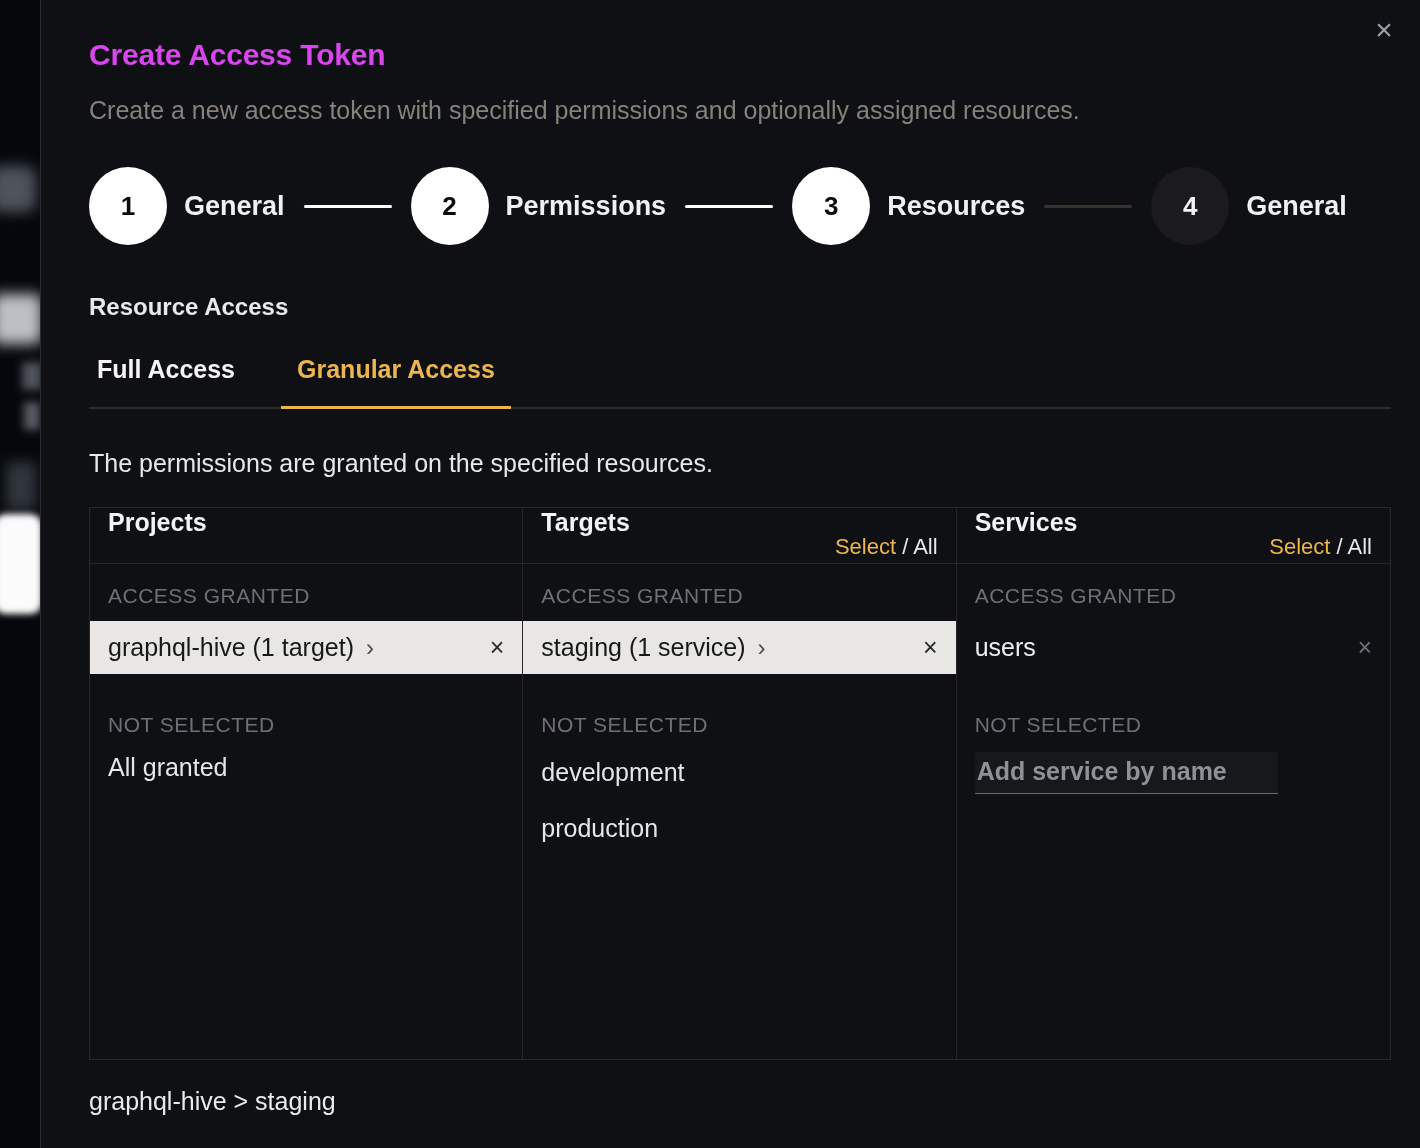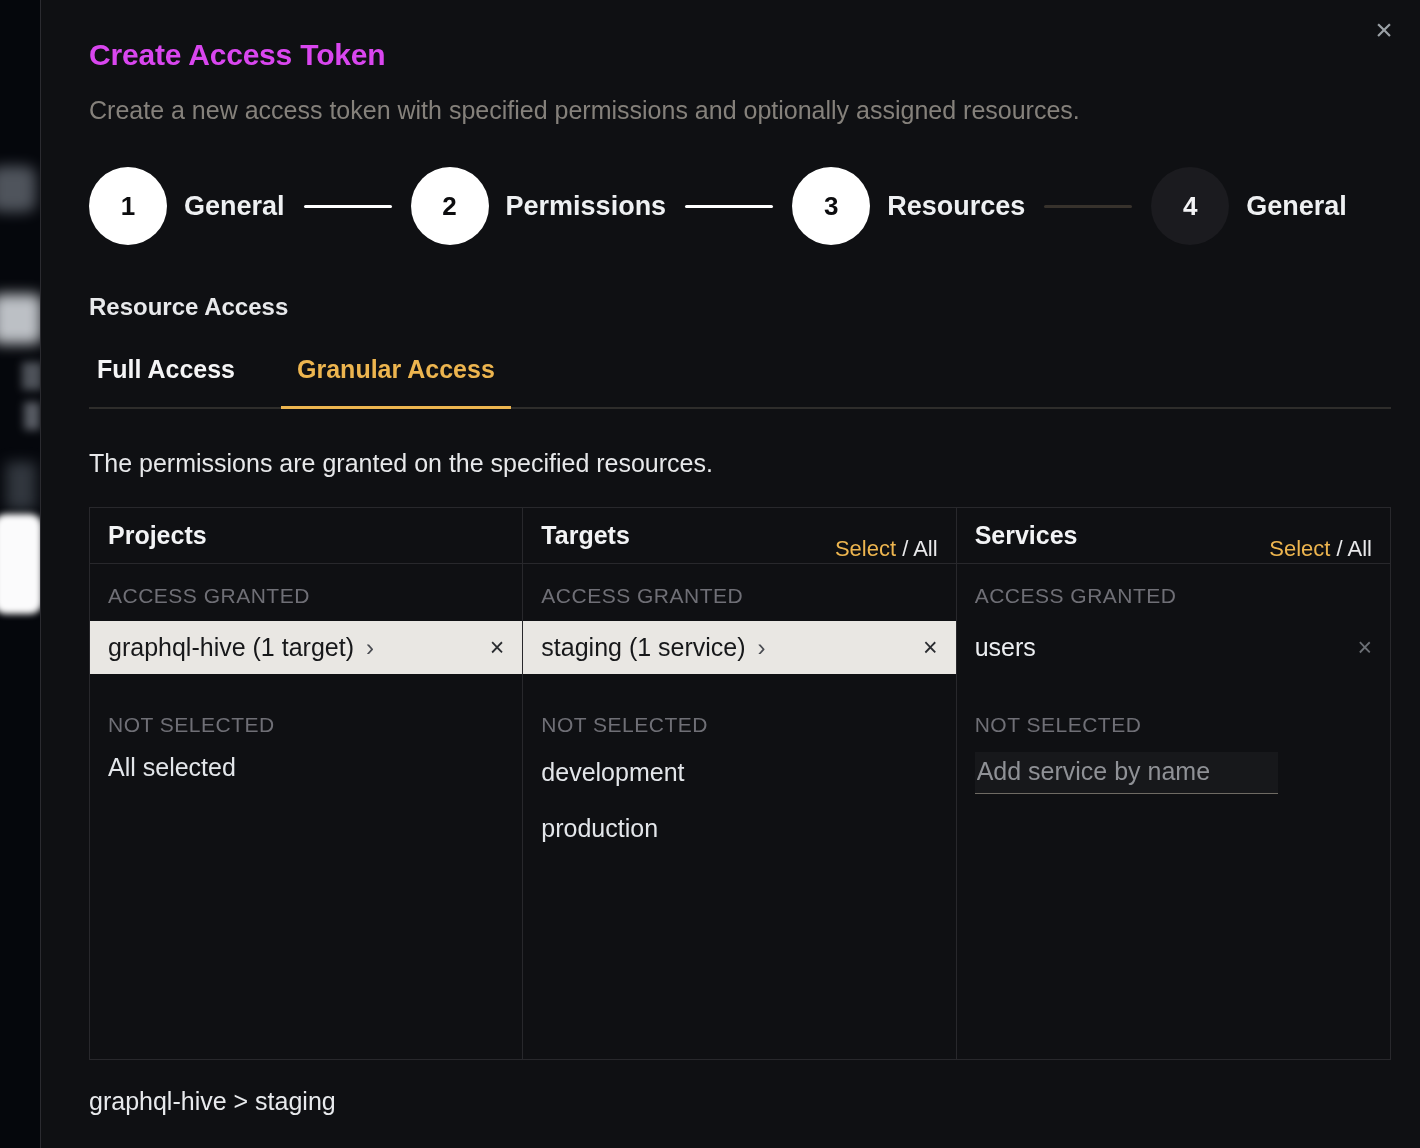--- a/index.html
+++ b/index.html
@@ -49,21 +49,21 @@
   .tab.active { color:#edb54f; border-bottom:3px solid #edb54f; padding:0 16px 22px 16px; }
 
   .table-desc { margin-top:40px; font-size:25px; color:#e7e8ea; }
 
   
   .resource-table { margin-top:29px; width:1302px; height:553px;
                     display:grid; grid-template-columns:1fr 1fr 1fr;
                     border:1px solid #28282c; }
   .col { border-right:1px solid #28282c; display:flex; flex-direction:column; min-width:0; }
   .col:last-child { border-right:none; }
-  .col-header { height:56px; flex:0 0 56px; display:flex; align-items:center; justify-content:space-between;
+  .col-header { height:56px; flex:0 0 56px; display:flex; justify-content:space-between;
                 padding:0 18px; border-bottom:1px solid #28282c; }
   .col-title { font-size:25px; font-weight:700; color:#f2f3f5; }
   .select-all { font-size:22px; white-space:nowrap; cursor:pointer;margin-top:26px; }
   .select-all .sel { color:#edb54f; }
   .select-all .all { color:#e8e8ea; }
 
   .granted-label, .notsel-label { margin:21px 18px 0; font-size:21px; letter-spacing:.5px;
                                   color:#6f6f76; line-height:22px; }
   .notsel-label { margin-top:40px; }
 
@@ -74,21 +74,21 @@
   .row-close { margin-left:auto; font-size:25px; color:#2a2c30; cursor:pointer; background:none; border:none; line-height:1; }
   .row.plain-selected .row-close { color:#6b6f75; }
 
   .list-item { margin:0 18px; height:56px; display:flex; align-items:center;
                font-size:25px; color:#e3e6ea; cursor:pointer; }
   .note-item { margin:16px 18px 0; font-size:25px; color:#e3e6ea; line-height:30px; }
   .target-list { margin-top:8px; }
 
   .service-input { margin:16px 18px 0; width:303px; height:42px; background:#17181b;
                    border:none; border-bottom:1px solid #6f6b64; color:#eceef1;
-                   font-size:25px; padding:0 8px 2px 2px; font-family:"Liberation Sans", sans-serif; }
+                   font-size:25px; padding:0 8px 2px 2px; font-family:"Liberation Sans", sans-serif;font-weight:bold; }
   .service-input::placeholder { color:#8f9196; }
 
   .breadcrumb { margin-top:27px; font-size:25px; color:#e8eaed; }
 </style>
 </head>
 <body>
 
 <div class="backdrop-strip">
   <div class="blob blob-1"></div>
   <div class="blob blob-2"></div>
@@ -143,21 +143,21 @@
         <div class="col-header">
           <span class="col-title">Projects</span>
         </div>
         <div class="granted-label">ACCESS GRANTED</div>
         <div class="row selected">
           <span>graphql-hive (1 target)</span>
           <span class="row-chevron">›</span>
           <button class="row-close">×</button>
         </div>
         <div class="notsel-label">NOT SELECTED</div>
-        <div class="note-item">All selected</div>
+        <div class="note-item">All granted</div>
       </div>
 
       <div class="col">
         <div class="col-header">
           <span class="col-title">Targets</span>
           <span class="select-all">
             <span class="sel">Select</span>
             <span class="all">/ All</span>
           </span>
         </div>

